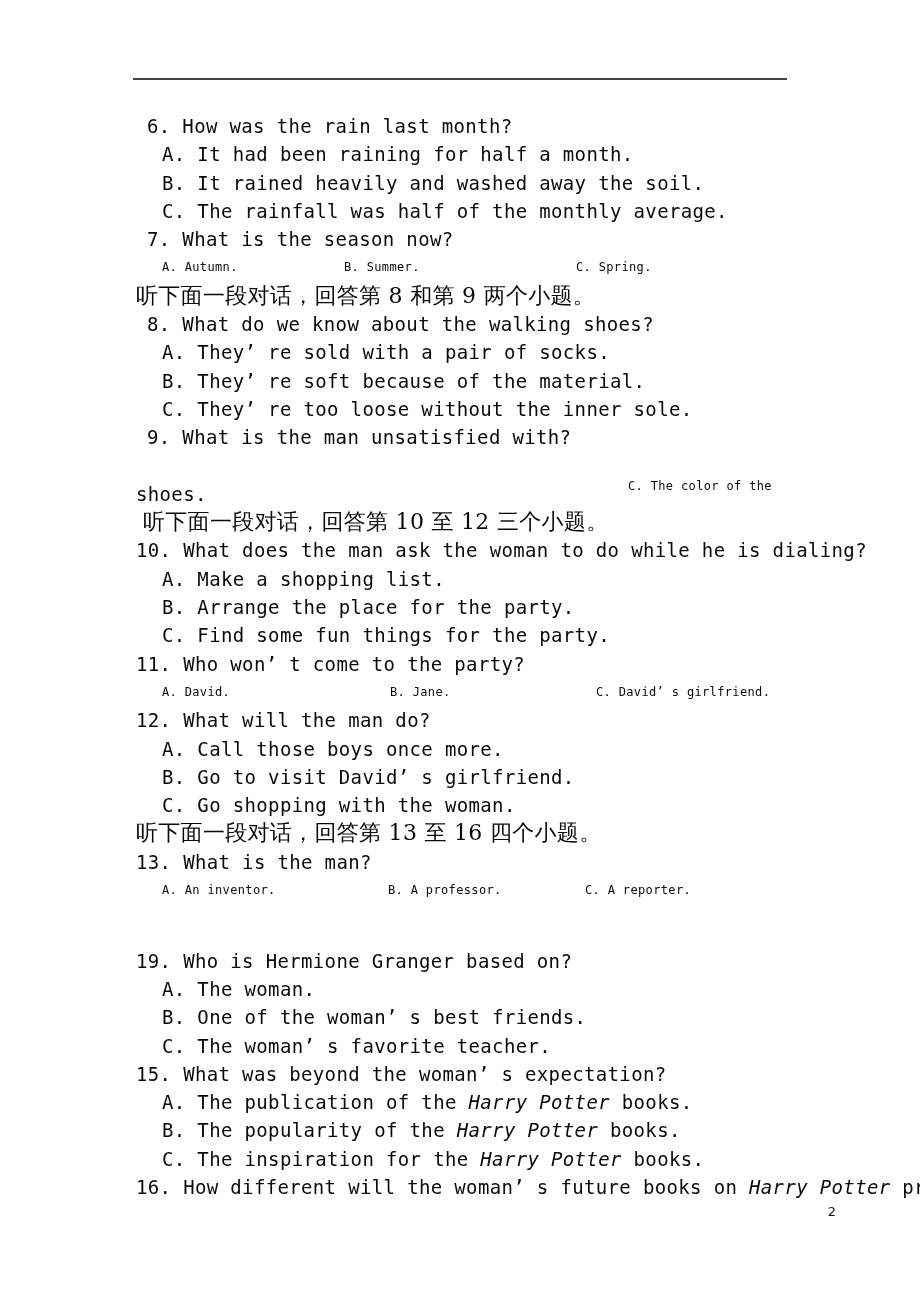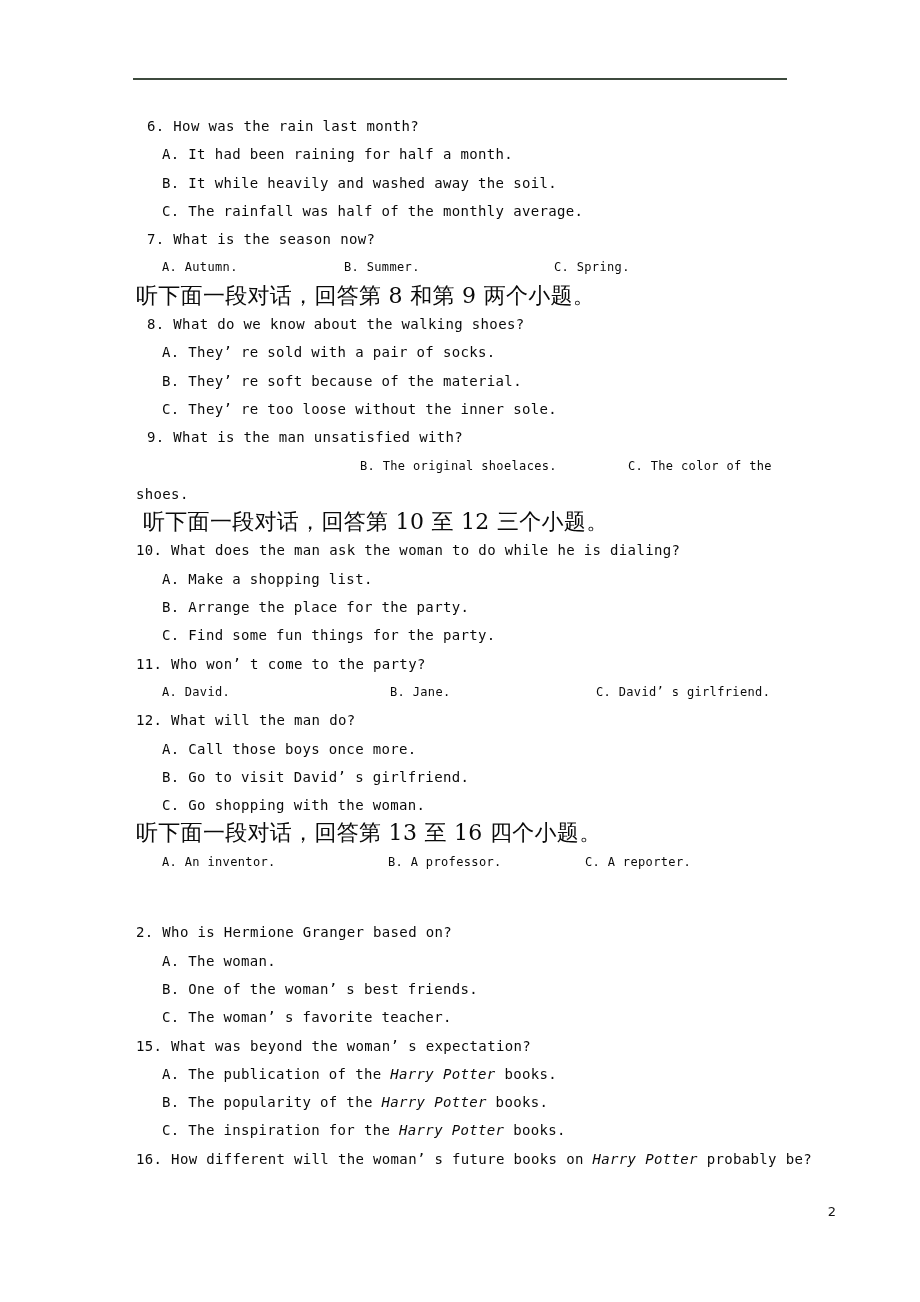--- a/index.html
+++ b/index.html
@@ -37,21 +37,21 @@
   .content {
     position: absolute;
     left: 136px;
     top: 112px;
     width: 660px;
   }
 
   .line {
     height: 28.3px;
     line-height: 28.3px;
-    font-size: 14px;
+    font-size: 19px;
     letter-spacing: 0.35px;
     white-space: nowrap;
   }
 
   
   .q-1digit { padding-left: 11px; }
   .q-2digit { padding-left: 0px; }
 
   
   .opt { padding-left: 26px; }
@@ -102,41 +102,40 @@
 <body>
 
 <div class="page">
 
   <div class="header-rule" style="background: rgb(61, 74, 61);"></div>
 
   <div class="content">
 
     <div class="line q-1digit">6.  How was the rain last month?</div>
     <div class="line opt">A.  It had been raining for half a month.</div>
-    <div class="line opt">B.  It while heavily and washed away the soil.</div>
+    <div class="line opt">B.  It rained heavily and washed away the soil.</div>
     <div class="line opt">C.  The rainfall was half of the monthly average.</div>
 
     <div class="line q-1digit">7.  What is the season now?</div>
     <div class="opt-row">
       <span style="left:26px;">A.  Autumn.</span>
       <span style="left:208px;">B.  Summer.</span>
-      <span style="left:418px;">C.  Spring.</span>
+      <span style="left:440px;">C.  Spring.</span>
     </div>
 
     <div class="cn">听下面一段对话，回答第 8 和第 9 两个小题。</div>
 
     <div class="line q-1digit">8.  What do we know about the walking shoes?</div>
     <div class="line opt">A.  They’ re sold with a pair of socks.</div>
     <div class="line opt">B.  They’ re soft because of the material.</div>
     <div class="line opt">C.  They’ re too loose without the inner sole.</div>
 
     <div class="line q-1digit">9.  What is the man unsatisfied with?</div>
     <div class="opt-row">
-      <span style="left:224px;">B.  The original shoelaces.</span>
-      <span style="left:492px;">C.  The color of the</span>
+      <span style="left:492px;margin-top:20px;">C.  The color of the</span>
     </div>
     <div class="line cont">shoes.</div>
 
     <div class="cn cn-indent">听下面一段对话，回答第 10 至 12 三个小题。</div>
 
     <div class="line q-2digit">10.  What does the man ask the woman to do while he is dialing?</div>
     <div class="line opt">A.  Make a shopping list.</div>
     <div class="line opt">B.  Arrange the place for the party.</div>
     <div class="line opt">C.  Find some fun things for the party.</div>
 
@@ -147,30 +146,31 @@
       <span style="left:460px;">C.  David’ s girlfriend.</span>
     </div>
 
     <div class="line q-2digit">12.  What will the man do?</div>
     <div class="line opt">A.  Call those boys once more.</div>
     <div class="line opt">B.  Go to visit David’ s girlfriend.</div>
     <div class="line opt">C.  Go shopping with the woman.</div>
 
     <div class="cn">听下面一段对话，回答第 13 至 16 四个小题。</div>
 
+    <div class="line q-2digit">13.  What is the man?</div>
     <div class="opt-row">
       <span style="left:26px;">A.  An inventor.</span>
       <span style="left:252px;">B.  A professor.</span>
       <span style="left:449px;">C.  A reporter.</span>
     </div>
 
     <div class="blank-line"></div>
     <div class="blank-half"></div>
 
-    <div class="line q-2digit">2.  Who is Hermione Granger based on?</div>
+    <div class="line q-2digit">19.  Who is Hermione Granger based on?</div>
     <div class="line opt">A.  The woman.</div>
     <div class="line opt">B.  One of the woman’ s best friends.</div>
     <div class="line opt">C.  The woman’ s favorite teacher.</div>
 
     <div class="line q-2digit">15.  What was beyond the woman’ s expectation?</div>
     <div class="line opt">
       <span>A.  The publication of the </span><span class="italic">Harry Potter</span><span> books.</span>
     </div>
     <div class="line opt">
       <span>B.  The popularity of the </span><span class="italic">Harry Potter</span><span> books.</span>

